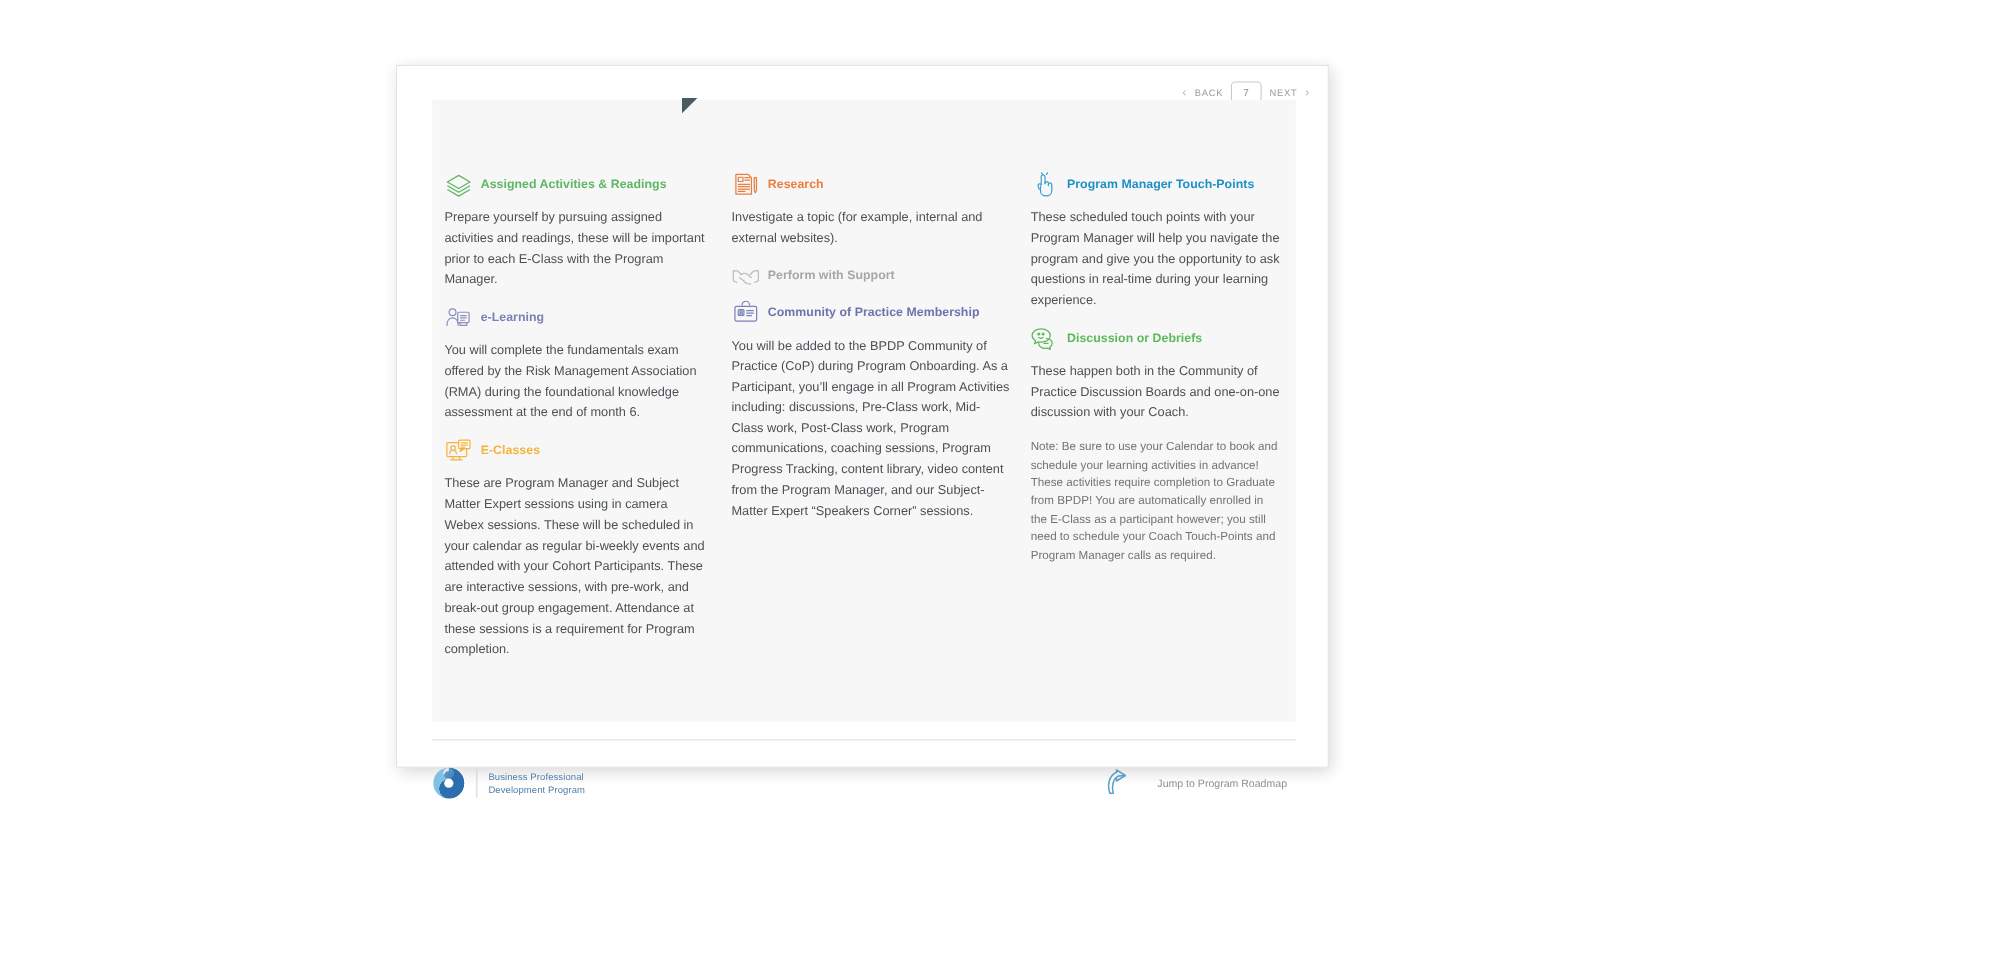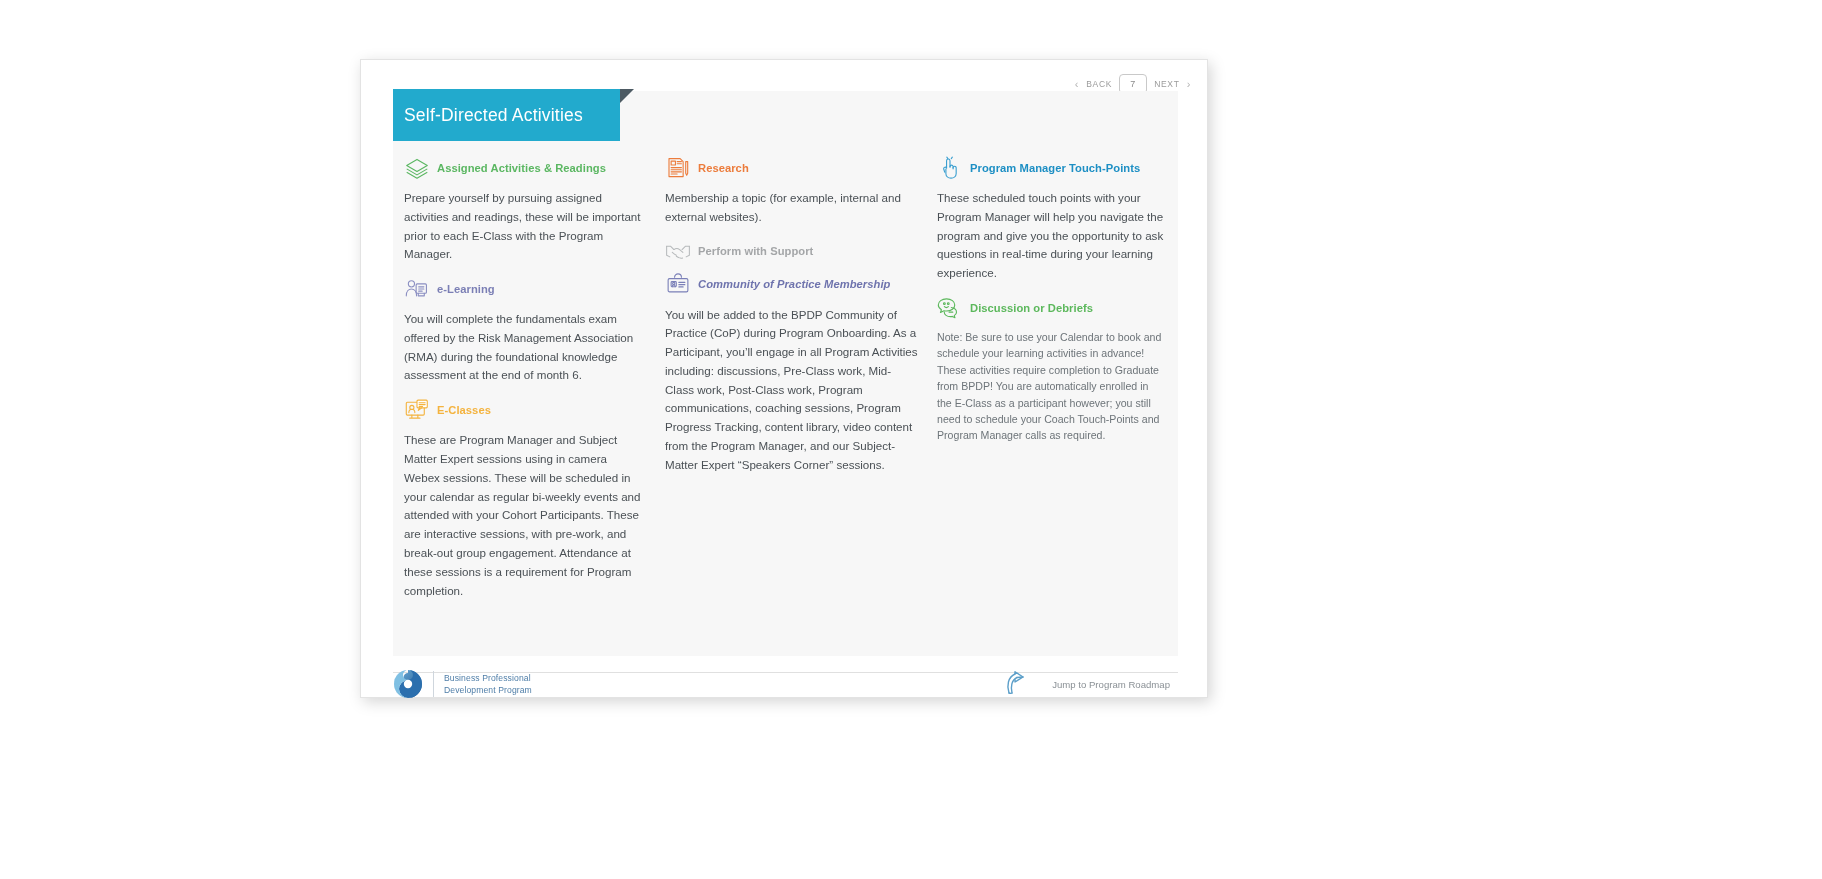--- a/index.html
+++ b/index.html
@@ -77,38 +77,38 @@
   .sec-icon{width:26px;height:24px;flex:0 0 26px;display:block;}
   .sec-title{
     font-size:11.2px;font-weight:700;letter-spacing:.05px;line-height:1.1;
   }
   .t-green{color:#5bb762;}
   .t-purple{color:#7b7fb5;text-align:right;}
   .t-amber{color:#f4b33e;}
   .t-orange{color:#ec7c3c;}
   .t-gray{color:#a4a6a8;}
   .t-blue{color:#1d8fc4;}
-  .t-indigo{color:#6e73ad;font-style:italic;}
+  .t-indigo{color:#6e73ad;}
   .t-green2{color:#5cb85c;text-align:right;}
 
   .body-text{
     font-size:11.6px;line-height:1.62;color:#4a5055;
     margin:0 0 13px 0;
   }
   .note-text{
     font-size:10.6px;line-height:1.55;color:#6d7479;
     margin:6px 0 0 0;
   }
 
   
   .divider{
     position:absolute;left:32px;top:612px;width:785px;height:1px;background:#e0e0e0;
   }
   .footer{
-    position:absolute;left:32px;top:600px;width:785px;height:48px;
+    position:absolute;left:32px;top:628px;width:785px;height:48px;
     display:flex;justify-content:space-between;
   }
   .brand{display:flex;align-items:center;gap:10px;}
   .brand-sep{width:1px;height:26px;background:#cfd6dd;}
   .brand-text{
     font-size:8.6px;line-height:1.45;color:#4f7ea8;letter-spacing:.1px;
   }
   .jump{display:flex;align-items:center;gap:19px;margin-right:8px;}
   .jump-text{font-size:9.6px;color:#8b9196;}
 </style>
@@ -121,25 +121,20 @@
     <div class="topnav">
       <span class="chev">‹</span>
       <span class="lbl">BACK</span>
       <span class="pagebox">7</span>
       <span class="lbl">NEXT</span>
       <span class="chev">›</span>
     </div>
 
     <div class="panel"></div>
 
-    <div class="ribbon-wrap">
-      <div class="ribbon">
-        <span class="ribbon-title">Self-Directed Activities</span>
-      </div>
-    </div>
     <div class="ribbon-fold"></div>
 
     <div class="cols">
 
       <div class="col col-1">
 
         <div class="section">
           <div class="sec-head">
             <svg class="sec-icon" viewBox="0 0 30 28">
               <g fill="none" stroke="#5bb762" stroke-width="1.3" stroke-linejoin="round">
@@ -196,21 +191,21 @@
             <svg class="sec-icon" viewBox="0 0 30 28">
               <g fill="none" stroke="#ec7c3c" stroke-width="1.3" stroke-linejoin="round" stroke-linecap="round">
                 <path d="M4.5 3 h13 l3.5 3.5 V24 h-16.5 Z"></path>
                 <rect x="7" y="6" width="5" height="4.5"></rect>
                 <path d="M14 6.5 h5 M14 9 h5 M7 13.5 h12 M7 16 h12 M7 18.5 h12 M7 21 h7"></path>
                 <path d="M24 6.5 l2.3 0 l0 13.5 l-1.15 2.5 l-1.15 -2.5 Z"></path>
               </g>
             </svg>
             <span class="sec-title t-orange">Research</span>
           </div>
-          <p class="body-text">Membership a topic (for example, internal and external websites).</p>
+          <p class="body-text">Investigate a topic (for example, internal and external websites).</p>
         </div>
 
         <div class="section">
           <div class="sec-head">
             <svg class="sec-icon" viewBox="0 0 32 24">
               <g fill="none" stroke="#b7babc" stroke-width="1.3" stroke-linejoin="round" stroke-linecap="round">
                 <path d="M2 5 h5 l4 4"></path>
                 <path d="M2 5 v11 l4 2"></path>
                 <path d="M30 5 h-5 l-4 4"></path>
                 <path d="M30 5 v11 l-4 2"></path>
@@ -269,20 +264,21 @@
                 <path d="M11 2.5 c5.5 0 9.5 3 9.5 7 c0 4 -4 7 -9.5 7 c-1 0 -2 -.1 -2.9 -.3 l-4.1 2 l1.1 -3.2 c-2.2 -1.4 -3.6 -3.4 -3.6 -5.5 c0 -4 4 -7 9.5 -7 Z"></path>
                 <circle cx="8.5" cy="8" r="1"></circle>
                 <circle cx="13" cy="8" r="1"></circle>
                 <path d="M8.5 11.5 c1.4 1.3 3.2 1.3 4.6 0"></path>
                 <path d="M16.5 12.5 c3.5 .6 6 2.8 6 5.3 c0 1.6 -1 3 -2.6 4 l.8 2.4 l-3 -1.5 c-.7 .2 -1.5 .3 -2.3 .3 c-3.9 0 -7 -2.3 -7 -5.2"></path>
                 <path d="M14 17.8 h4.2"></path>
               </g>
             </svg>
             <span class="sec-title t-green2">Discussion or Debriefs</span>
           </div>
+          <p class="body-text">These happen both in the Community of Practice Discussion Boards and one-on-one discussion with your Coach.</p>
           <p class="note-text">Note: Be sure to use your Calendar to book and schedule  your learning activities in advance! These activities require completion to Graduate from BPDP! You are automatically enrolled in the E-Class as a participant however; you still need to schedule your Coach Touch-Points and Program Manager calls as required.</p>
         </div>
 
       </div>
     </div>
 
     <div class="divider"></div>
     <div class="footer">
       <div class="brand">
         <svg width="30" height="30" viewBox="0 0 30 30">

